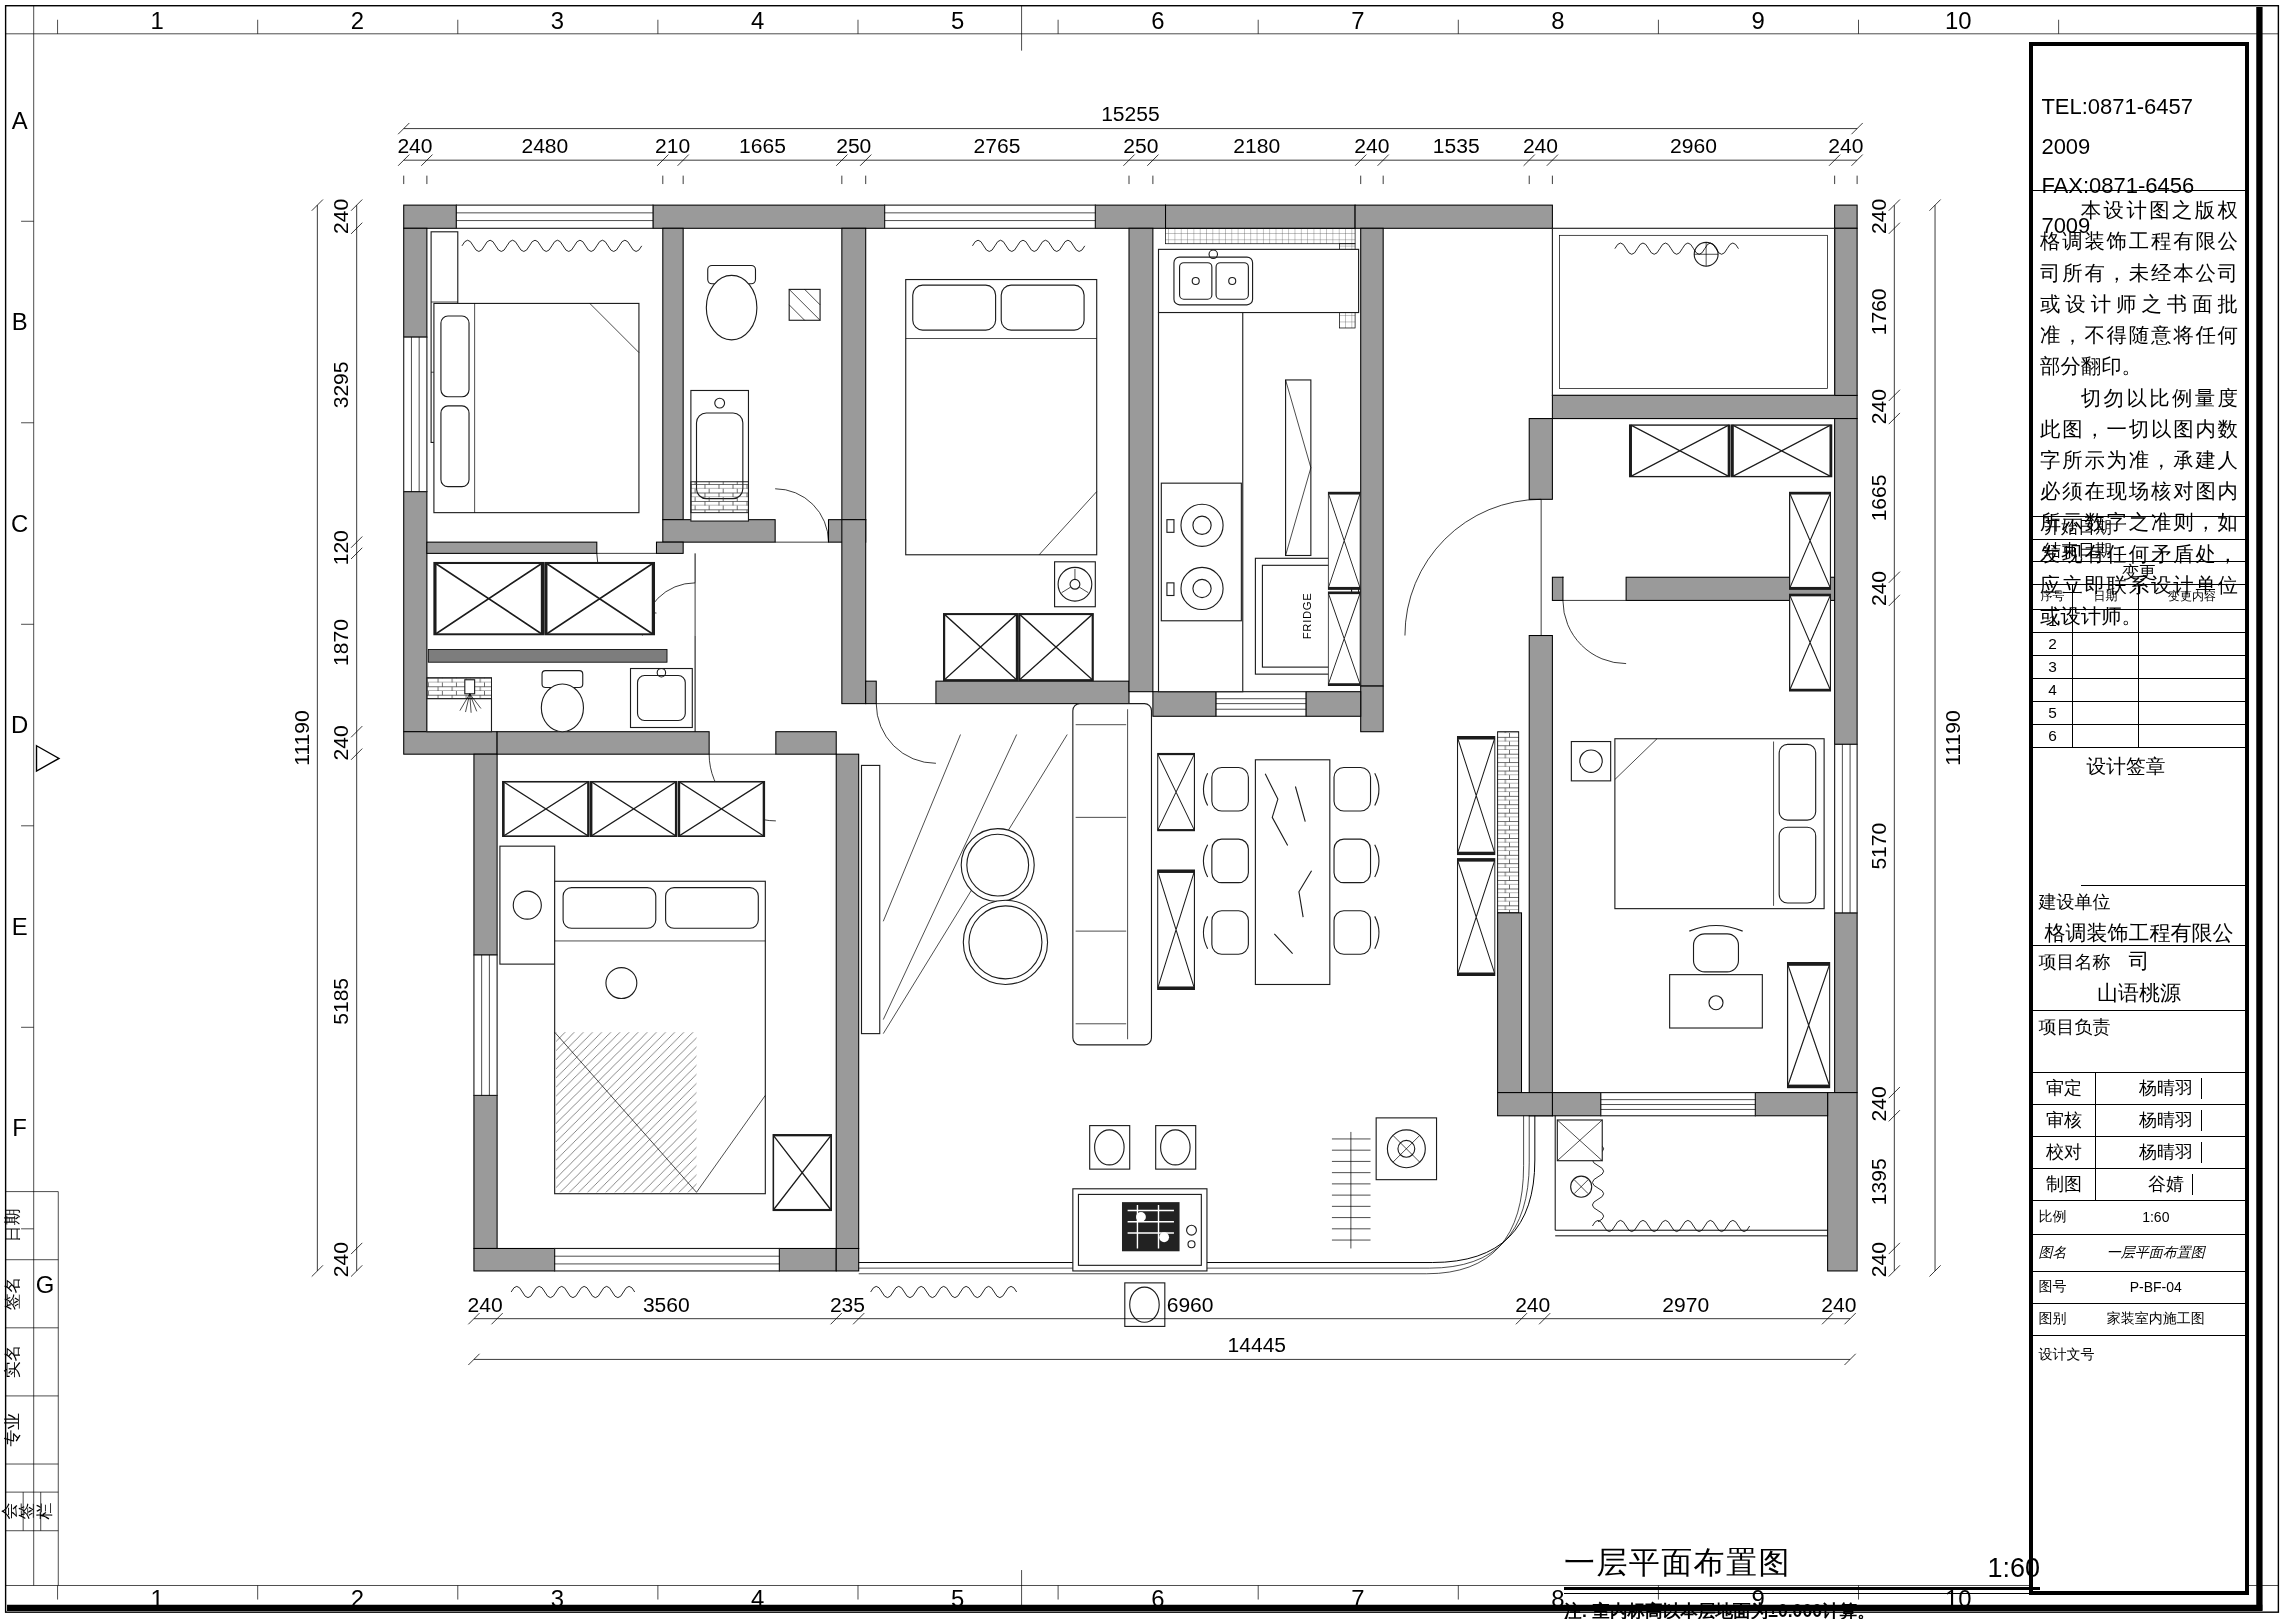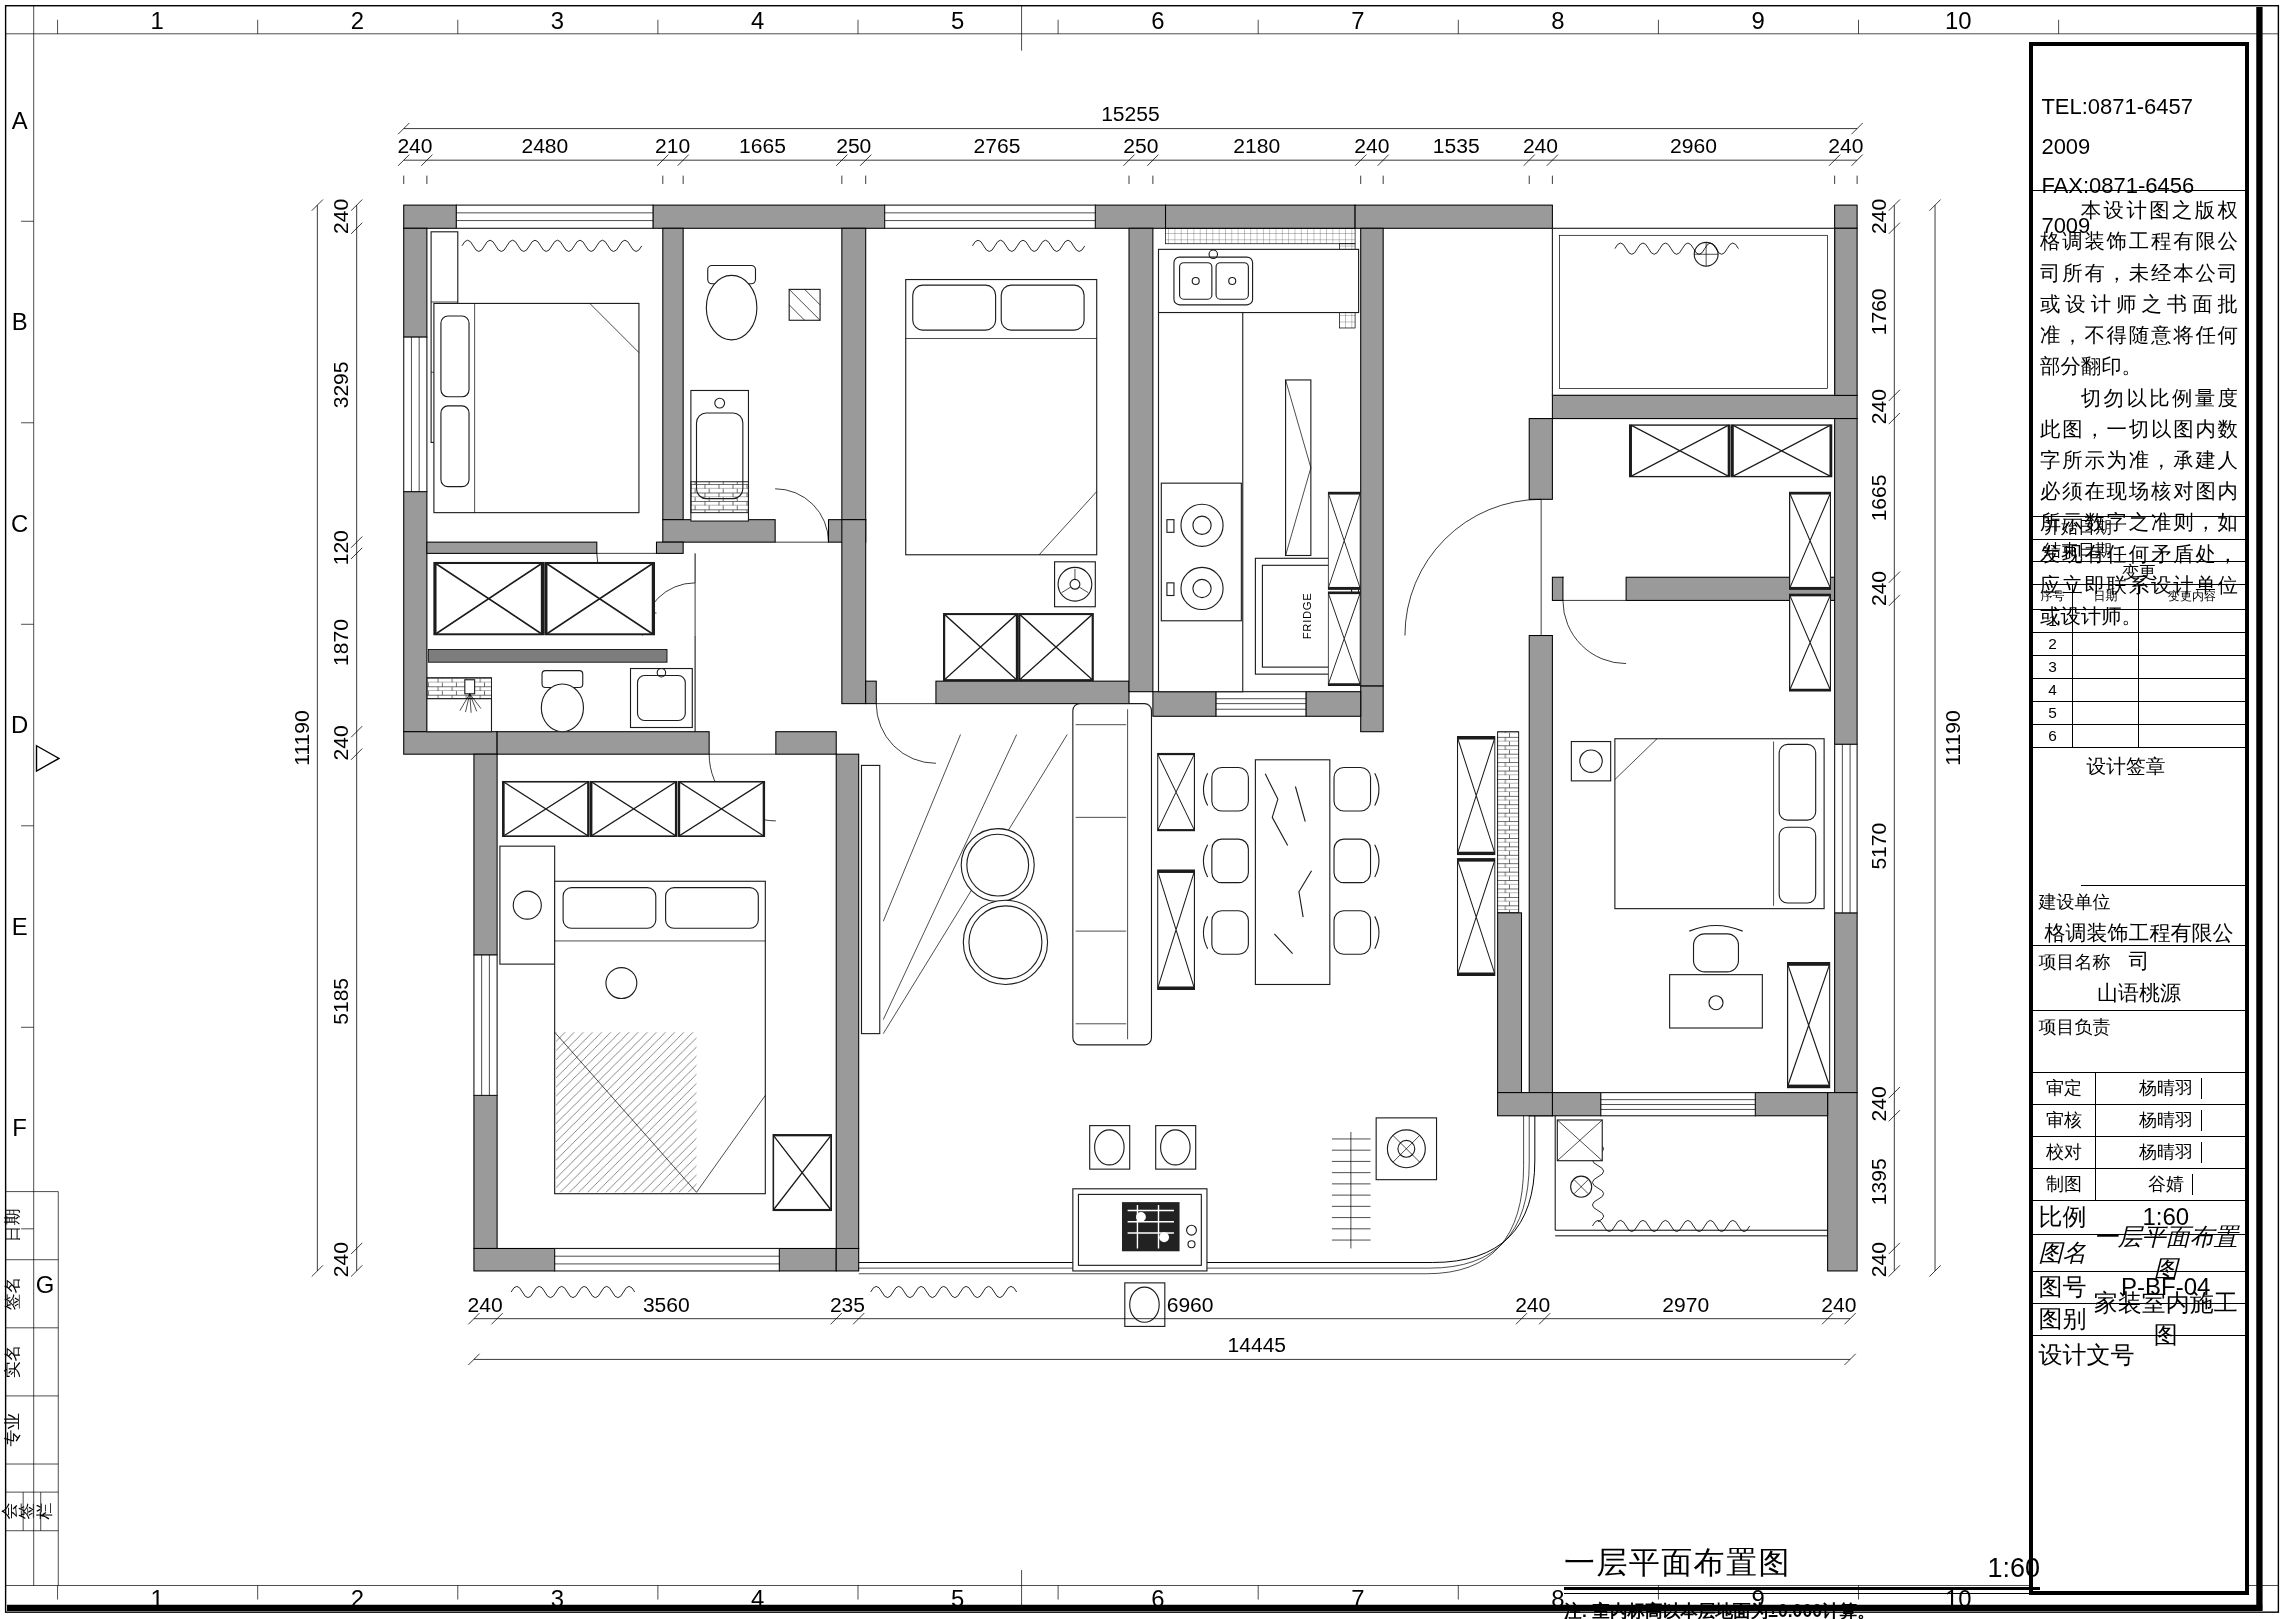--- a/index.html
+++ b/index.html
@@ -37,21 +37,21 @@
   .tb-logo{height:216px;display:flex;flex-direction:column;align-items:center;}
   .brand{font-size:53px;font-weight:900;letter-spacing:2.8px;line-height:1.05;}
   .cert{width:100%;border-top:1.4px solid #000;margin-top:auto;text-align:center;font-size:18px;font-weight:bold;padding:2.8px 0;box-sizing:border-box;}
   .tb-sign{height:138px;font-size:19.7px;padding:5.6px;box-sizing:border-box;margin-left:48px;}
   .tb-pair{box-sizing:border-box;padding:4.2px 5.6px 0 5.6px;font-size:18px;}
   .tb-pair .val{text-align:center;font-size:21px;margin-top:5.6px;}
   .sig-row{height:32px;display:flex;font-size:18px;}
   .sig-row .lab{width:62px;border-right:1.4px solid #000;display:flex;align-items:center;justify-content:center;}
   .sig-row .val{flex:1;display:flex;align-items:center;justify-content:center;}
   .sig-row .val span{border-right:1.4px solid #000;padding-right:8px;line-height:21px;}
-  .info-row{display:flex;align-items:center;font-size:24px;padding-left:5.6px;}
+  .info-row{display:flex;align-items:center;font-size:14px;padding-left:5.6px;}
   .info-row .ival{flex:1;text-align:center;}
   
   .plan-title{position:absolute;left:1564px;top:1542px;width:476px;}
   .pt-row{display:flex;justify-content:space-between;align-items:flex-end;}
   .pt-name{font-size:31px;letter-spacing:1.4px;}
   .pt-scale{font-size:27px;}
   .pt-u1{border-top:3.5px solid #000;margin-top:2.8px;}
   .pt-u2{border-top:1.4px solid #000;margin-top:3.5px;}
   .pt-note{font-size:17.6px;font-weight:bold;margin-top:4.9px;}
 </style>

